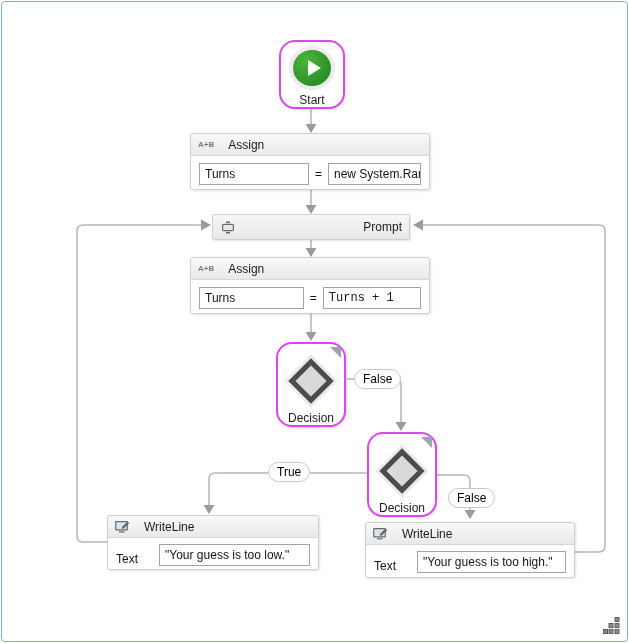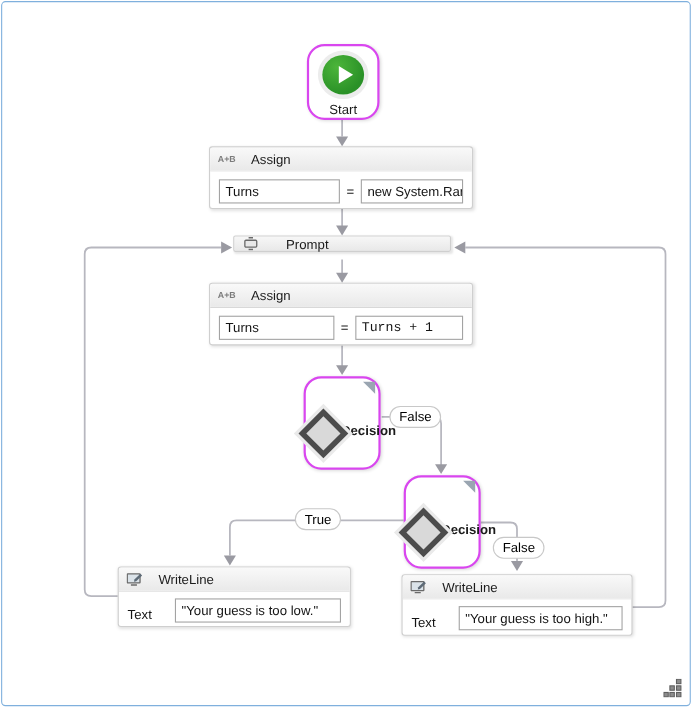--- a/index.html
+++ b/index.html
@@ -30,26 +30,26 @@
               background:linear-gradient(#f9f9f9,#e9e9e9);
               border-bottom:1px solid #d8d8d8;border-radius:3px 3px 0 0;
               font-size:12px;color:#1b1b1b;}
   .ab-icon{font-size:8px;color:#7b7b7b;letter-spacing:0px;font-weight:bold;}
   .act-body{display:flex;align-items:center;padding:7px 8px;box-sizing:border-box;}
   .tbox{border:1px solid #a3a3a3;background:#fff;height:22px;box-sizing:border-box;
         font-size:12px;color:#141414;display:flex;align-items:center;padding:0 5px;
         white-space:nowrap;overflow:hidden;}
   .eq{font-size:12px;color:#141414;margin:0 6px;}
   
-  .prompt{height:15px;display:flex;align-items:center;gap:24px;padding:0 7px;
+  .prompt{height:26px;display:flex;align-items:center;gap:1px;padding:0 7px;
           background:linear-gradient(#f7f7f7,#e8e8e8);
           border:1px solid #cfcfcf;border-radius:2px;font-size:12px;color:#1b1b1b;
-          box-sizing:border-box;box-shadow:1px 1px 2px rgba(0,0,0,0.10);}
-  
-  .decision{width:70px;height:85px;display:flex;align-items:center;font-weight:bold;}
+          box-sizing:border-box;box-shadow:1px 1px 2px rgba(0,0,0,0.10);justify-content:space-between;}
+  
+  .decision{width:70px;height:85px;display:flex;flex-direction:column;align-items:center;}
   .diamond-wrap{margin-top:19px;width:36px;height:36px;display:flex;align-items:center;justify-content:center;}
   .diamond{width:22px;height:22px;background:#d9d9d9;border:5px solid #4c4c4c;
            transform:rotate(45deg);box-shadow:0 0 0 3px #eaeaea;}
   .decision .lbl{font-size:12px;color:#1b1b1b;margin-top:12px;}
   .corner-tri{position:absolute;top:3px;right:3px;width:0;height:0;
               border-top:11px solid #9aa5b1;border-left:11px solid transparent;}
   
   .pill{position:absolute;z-index:3;background:#fff;border:1px solid #c8c8c8;
         border-radius:10px;height:20px;display:flex;align-items:center;justify-content:center;
         font-size:12px;color:#000000;padding:0 8px;box-sizing:border-box;}

